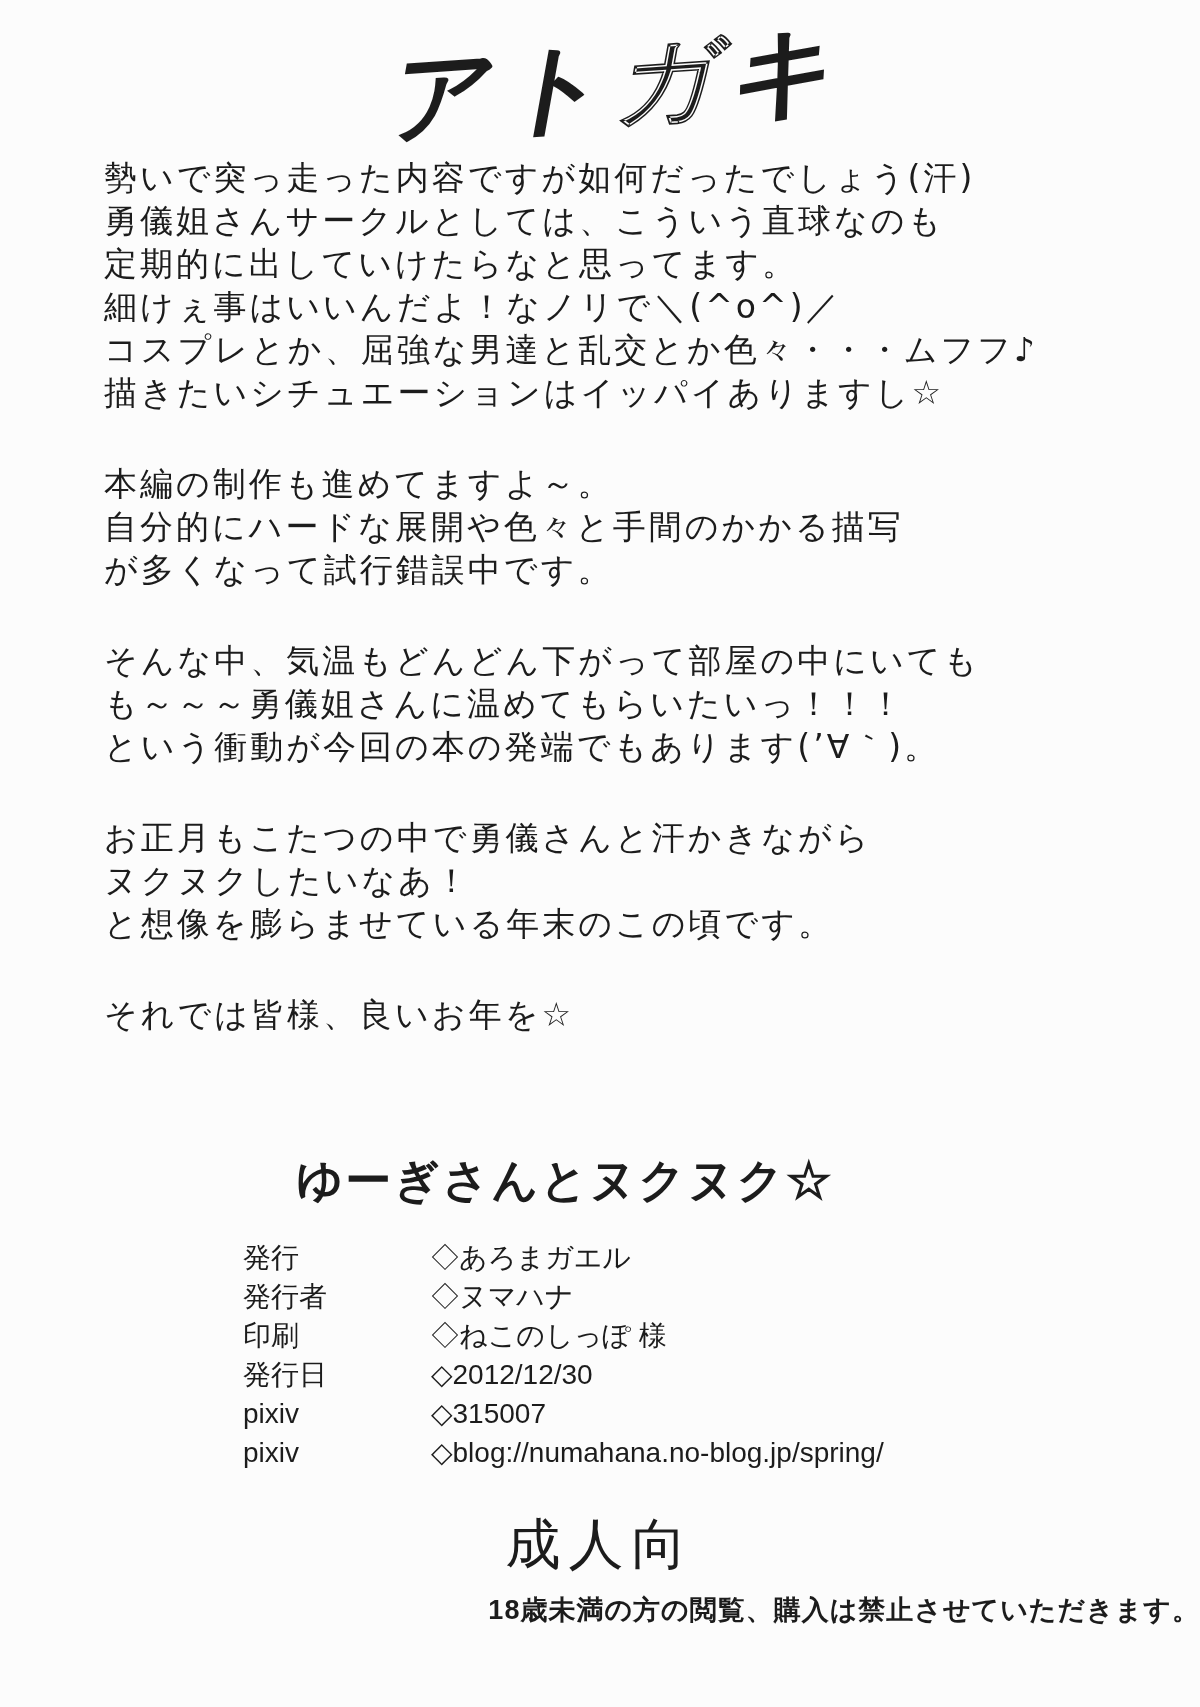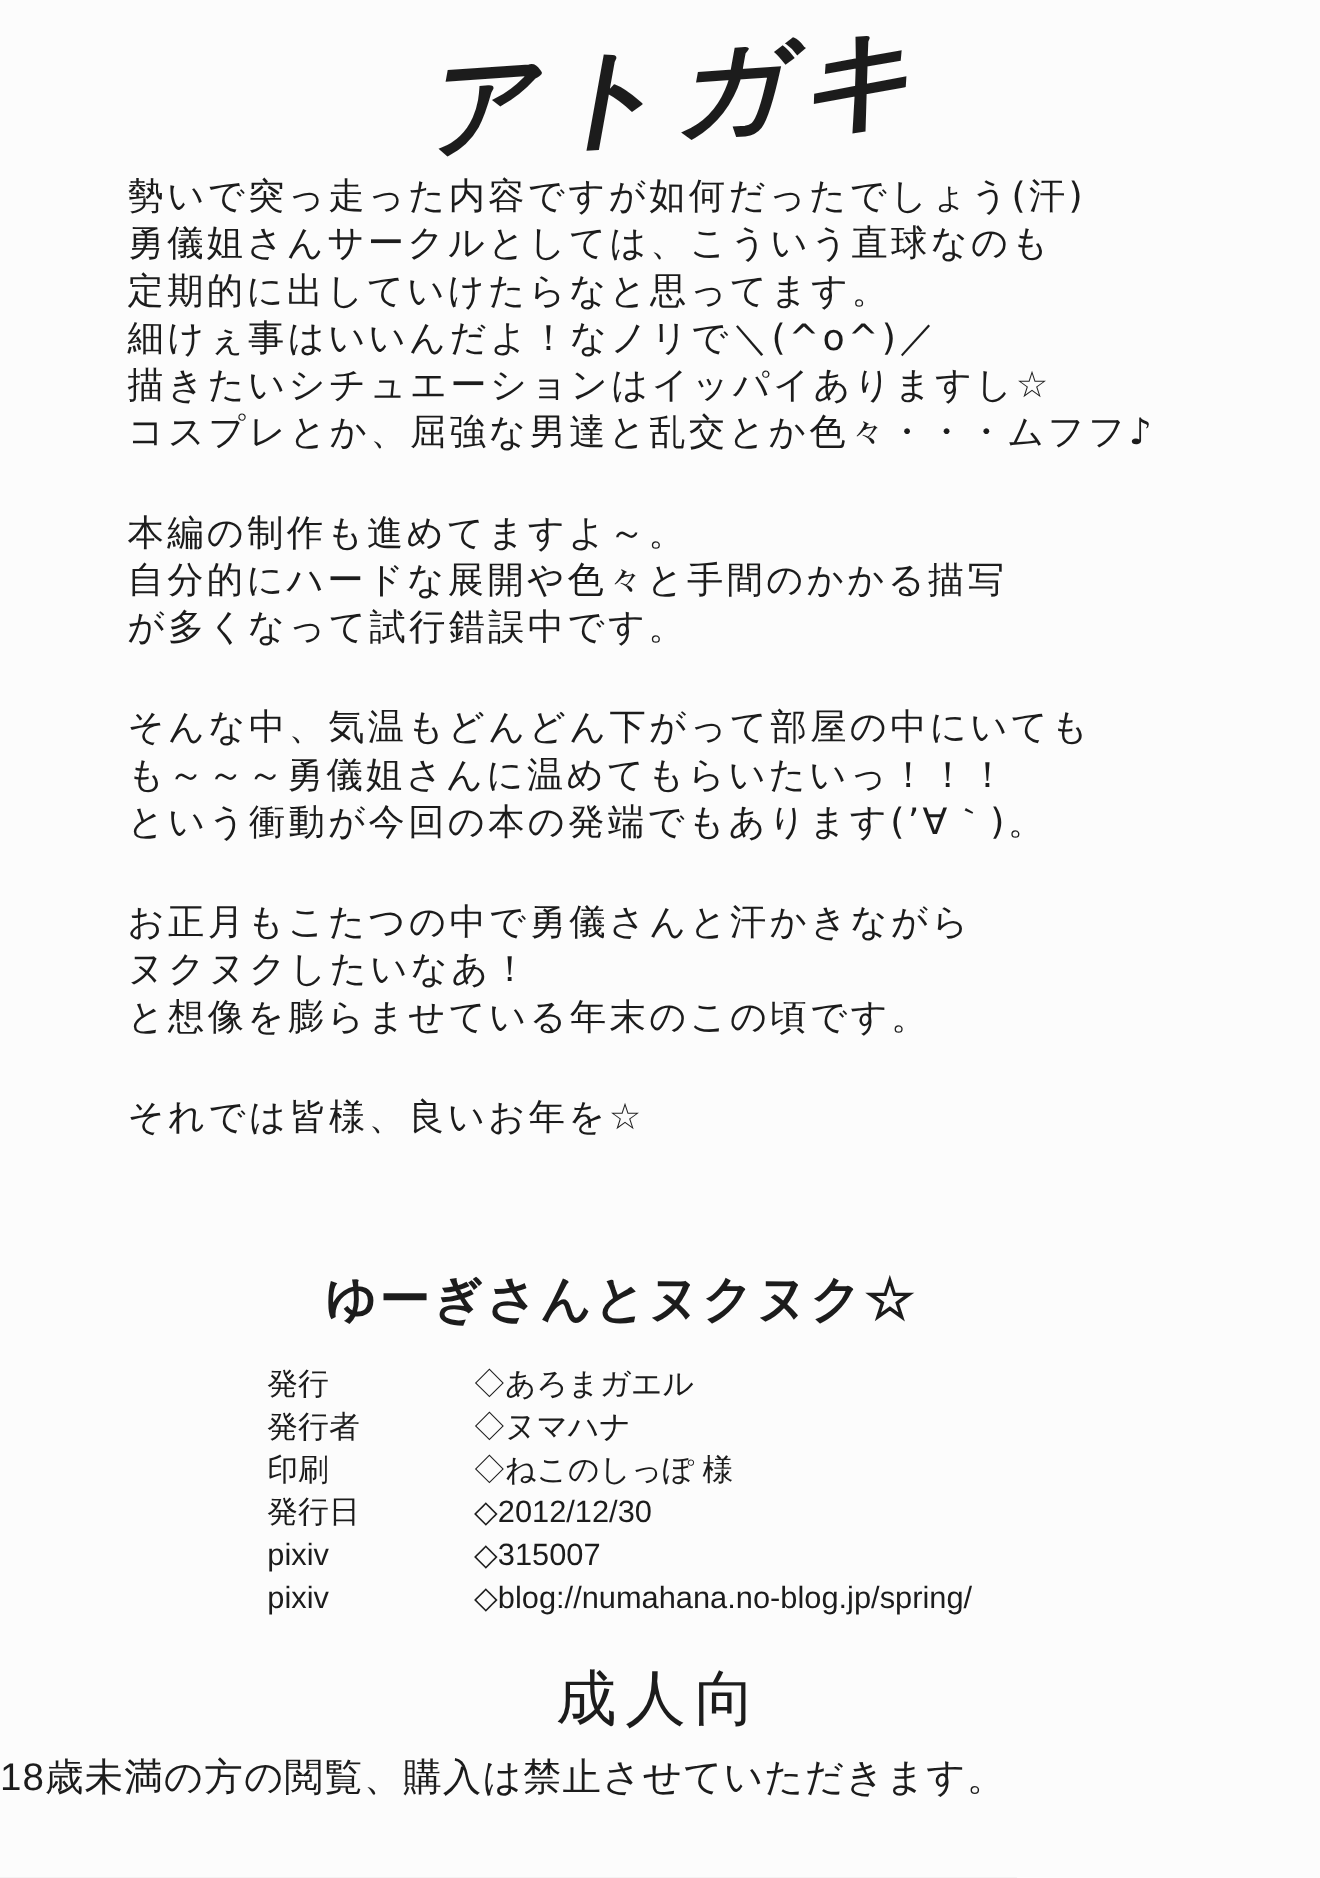--- a/index.html
+++ b/index.html
@@ -30,21 +30,21 @@
     white-space: nowrap;
   }
 
   
   .body-block {
     position: absolute;
     top: 156px;
     left: 104px;
     width: 1020px;
   }
-  .para { margin: 0 0 48px 12px; }
+  .para { margin: 0 0 48px 0; }
   .para:last-child { margin-bottom: 0; }
   .line {
     font-size: 33px;
     line-height: 43px;
     letter-spacing: 3px;
     white-space: nowrap;
   }
 
   
   .book-title {
@@ -85,42 +85,43 @@
     font-family: "Liberation Sans", sans-serif;
     font-size: 55px;
     font-weight: normal;
     letter-spacing: 8px;
   }
   .rating-notice {
     position: absolute;
     top: 1592px;
     left: 0;
     width: 100%;
-    text-align: left;
+    text-align: right;
     font-family: "Liberation Sans", sans-serif;
-    font-size: 35px;
+    font-size: 27px;
     letter-spacing: 1px;
+    font-weight: bold;
   }
 </style>
 </head>
 <body>
 
 <div class="page">
 
   <div class="hand-title">アトガキ</div>
 
   <div class="body-block">
 
     <div class="para">
       <div class="line">勢いで突っ走った内容ですが如何だったでしょう(汗)</div>
       <div class="line">勇儀姐さんサークルとしては、こういう直球なのも</div>
       <div class="line">定期的に出していけたらなと思ってます。</div>
       <div class="line">細けぇ事はいいんだよ！なノリで＼(^o^)／</div>
+      <div class="line">コスプレとか、屈強な男達と乱交とか色々・・・ムフフ♪</div>
       <div class="line">描きたいシチュエーションはイッパイありますし☆</div>
-      <div class="line">コスプレとか、屈強な男達と乱交とか色々・・・ムフフ♪</div>
     </div>
 
     <div class="para">
       <div class="line">本編の制作も進めてますよ～。</div>
       <div class="line">自分的にハードな展開や色々と手間のかかる描写</div>
       <div class="line">が多くなって試行錯誤中です。</div>
     </div>
 
     <div class="para">
       <div class="line">そんな中、気温もどんどん下がって部屋の中にいても</div>

